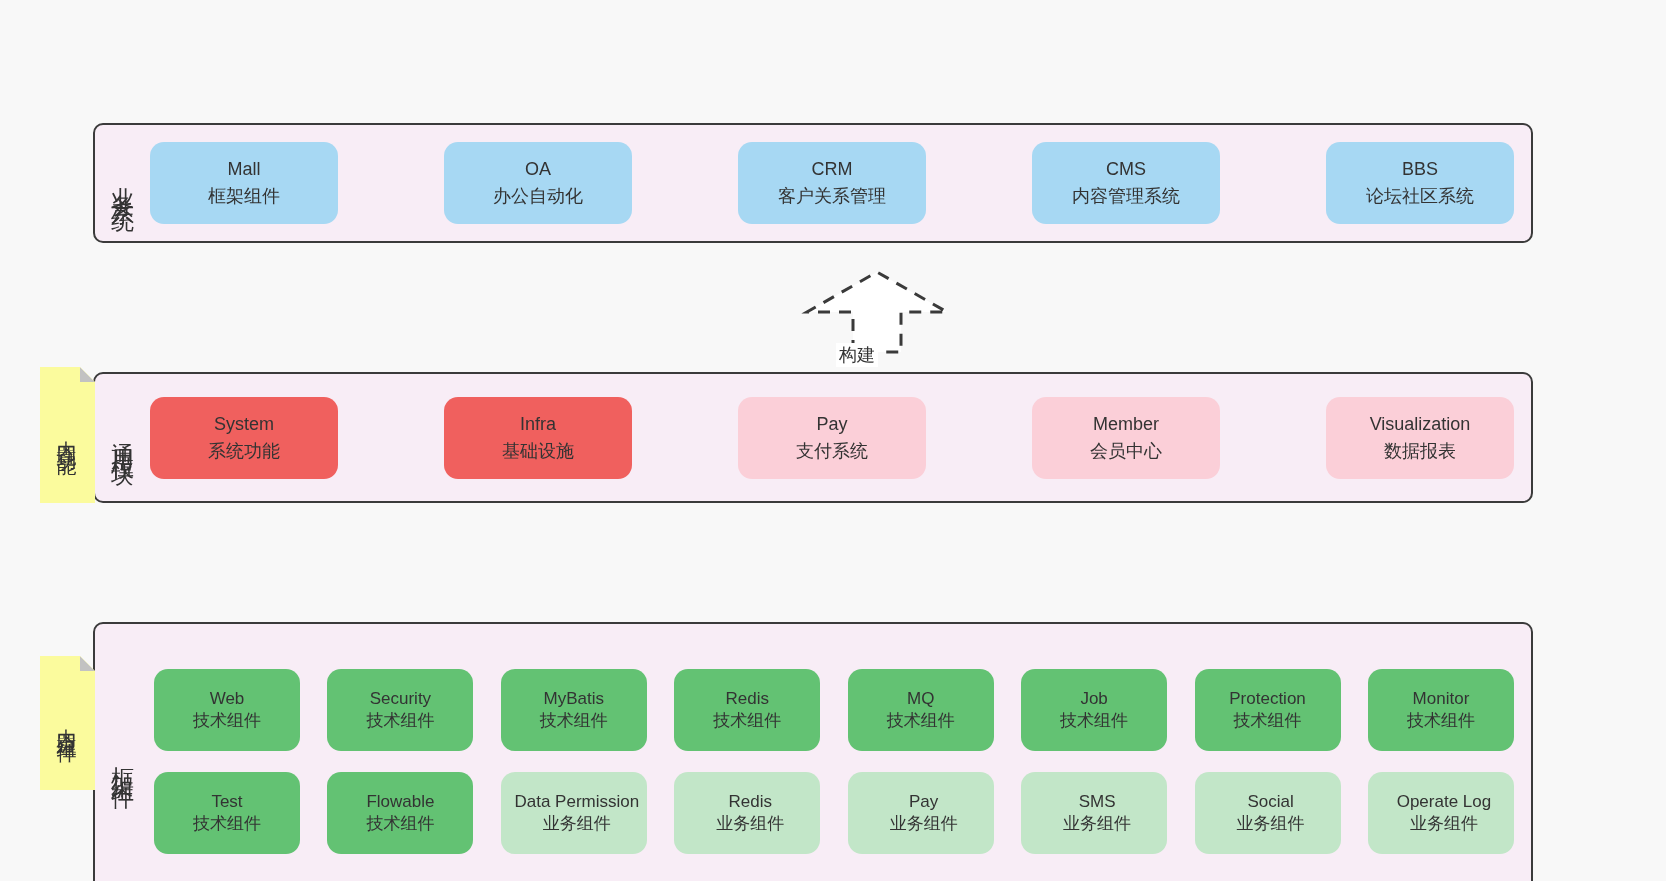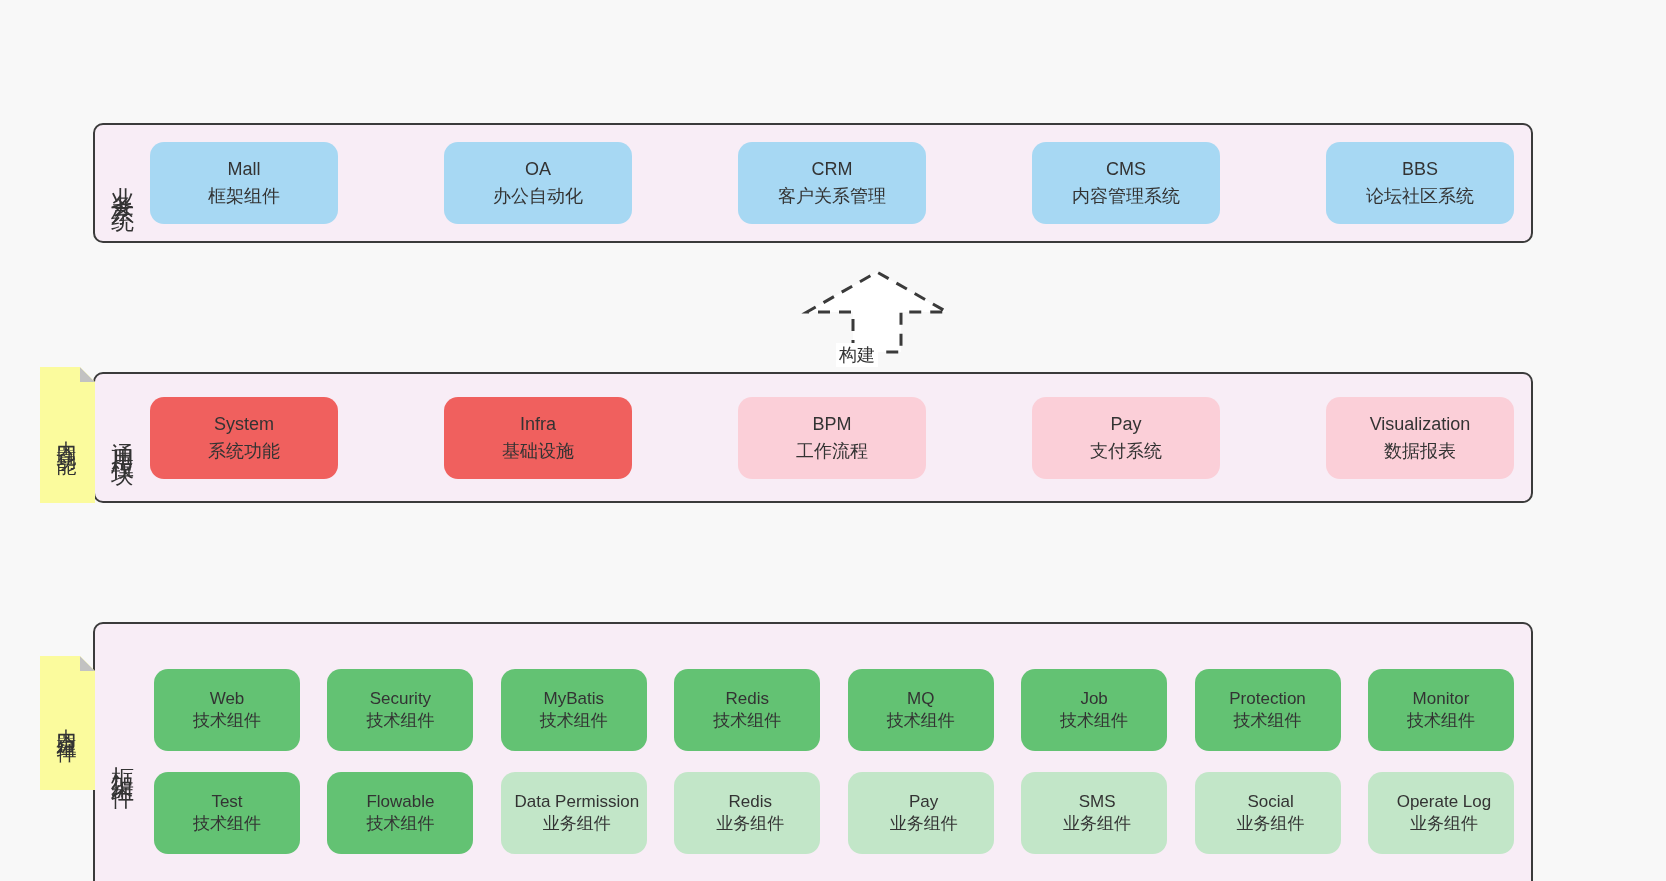--- a/index.html
+++ b/index.html
@@ -161,26 +161,26 @@
     <div class="boxes">
       <div class="box lg red">
         <div class="en">System</div>
         <div class="zh">系统功能</div>
       </div>
       <div class="box lg red">
         <div class="en">Infra</div>
         <div class="zh">基础设施</div>
       </div>
       <div class="box lg pink">
-        <div class="en">BPM</div>
-        <div class="zh">工作流程</div>
-      </div>
-      <div class="box lg pink">
         <div class="en">Pay</div>
         <div class="zh">支付系统</div>
+      </div>
+      <div class="box lg pink">
+        <div class="en">Member</div>
+        <div class="zh">会员中心</div>
       </div>
       <div class="box lg pink">
         <div class="en">Visualization</div>
         <div class="zh">数据报表</div>
       </div>
     </div>
   </div>
 
   <div class="note" style="left:40px; top:367px; height:136px;">
     <div class="note-fold"></div>

